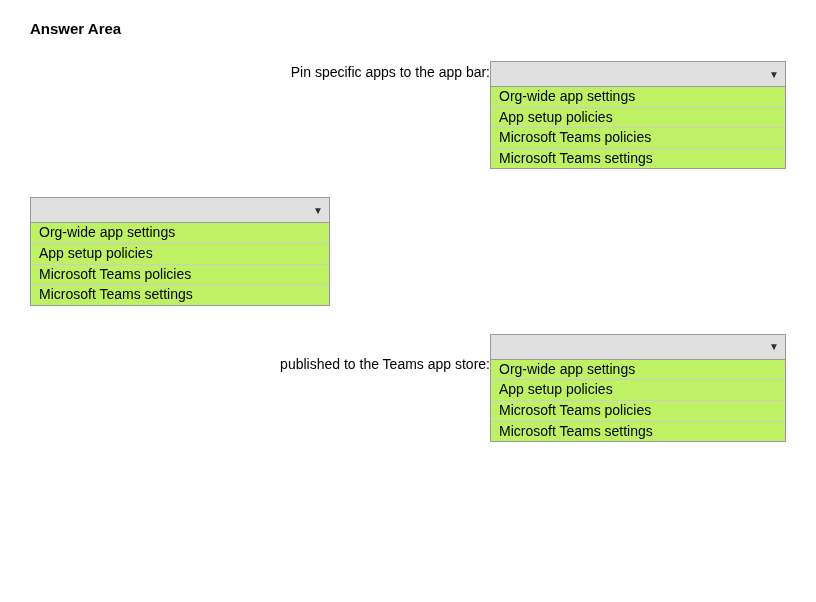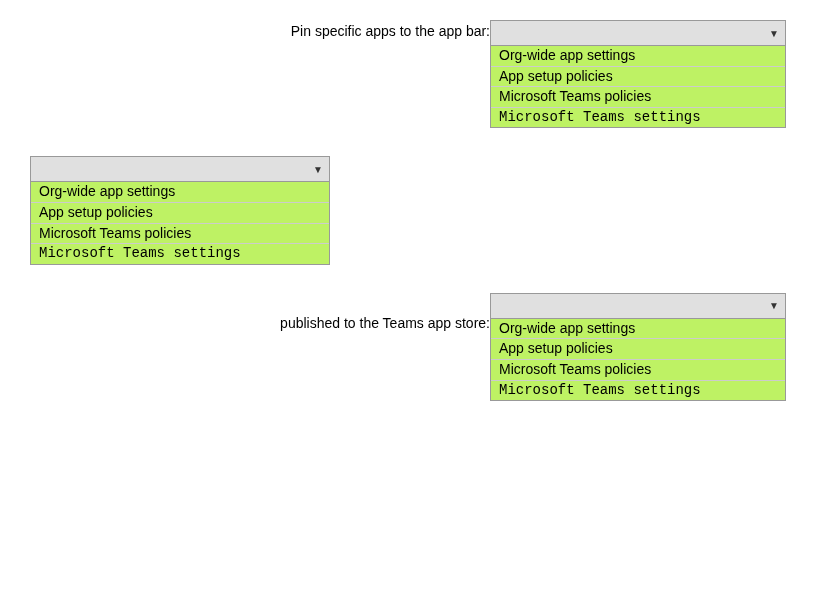--- a/index.html
+++ b/index.html
@@ -71,27 +71,27 @@
     .dropdown-option {
       padding: 0 8px;
       border-bottom: 1px solid #ccc;
       background: #bef264;
       cursor: pointer;
       line-height: 1.4;
     }
 
     .dropdown-option:last-child {
       border-bottom: none;
-      font-family: Liberation Mono, monospace;
     }
   </style>
 </head>
 <body>
 
 <div>
+  <div class="answer-area-title">Answer Area</div>
 
   <div class="question-row">
     <div class="question-label">
       <span>Pin specific apps to the app bar:</span>
     </div>
     <div class="dropdown-container">
       <div class="dropdown-header">
         <span class="dropdown-header-spacer"></span>
         <span class="dropdown-arrow">▼</span>
       </div>

